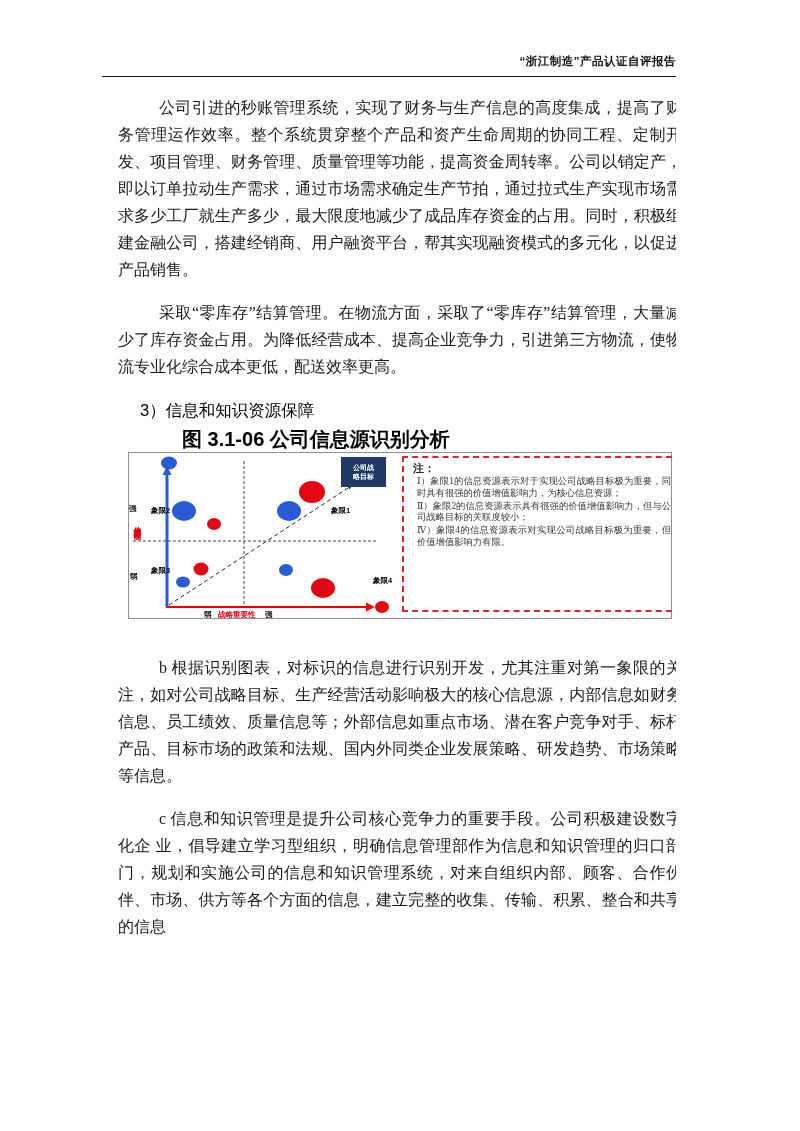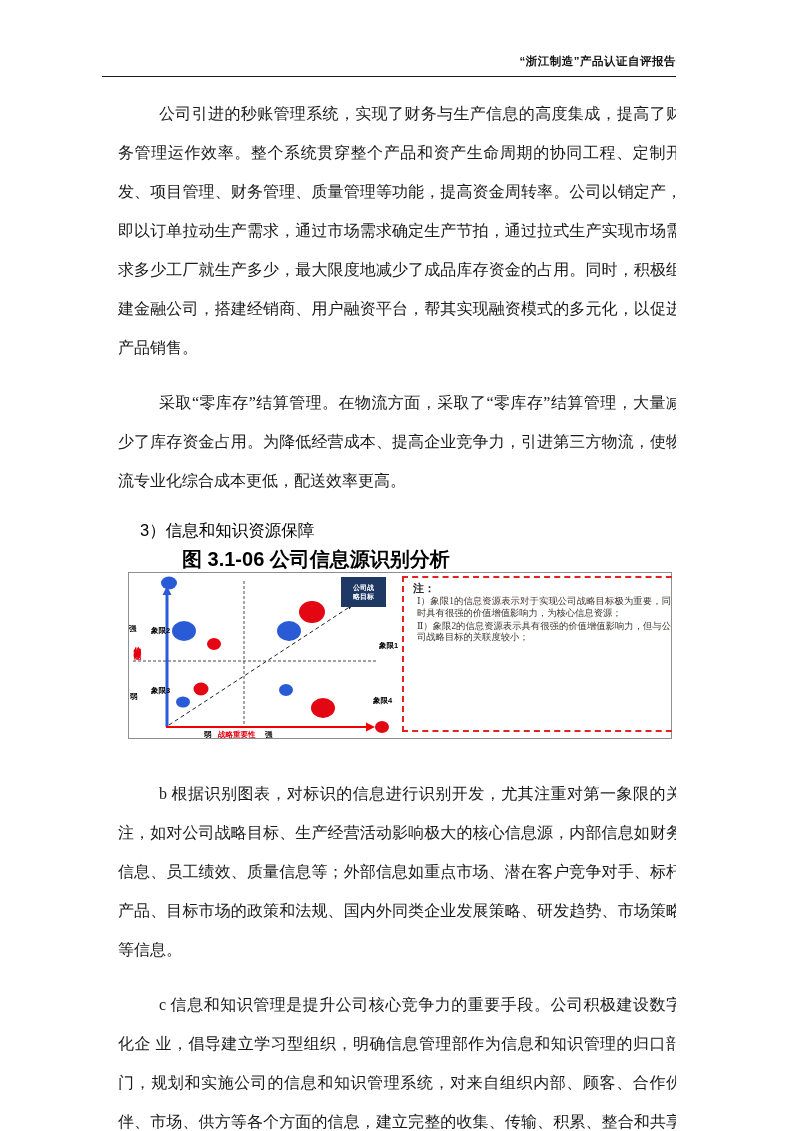--- a/index.html
+++ b/index.html
@@ -23,21 +23,21 @@
     font-size:11.5px;
     letter-spacing:.5px;
     color:#111;
     border-bottom:1.5px solid #1a1a1a;
     padding-bottom:7px;
     padding-right:22px;
   }
   .para{
     margin:16px;
     font-size:16px;
-    line-height:39px;
+    line-height:27px;
     text-align:justify;
     text-indent:41px;
   }
   .para.first{margin-top:17px;}
   .section-heading{
     margin:14px 0 0 0;
     padding-left:38px;
     font-family:"Liberation Sans","DejaVu Sans",sans-serif;
     font-weight:normal;
     font-size:16.5px;
@@ -166,35 +166,36 @@
             <ellipse cx="72" cy="116" rx="7.5" ry="6.5" fill="#e30613"></ellipse>
             <ellipse cx="54" cy="129" rx="7" ry="5.5" fill="#2a5bd7"></ellipse>
             <ellipse cx="157" cy="117" rx="7" ry="6" fill="#2a5bd7"></ellipse>
             <ellipse cx="194" cy="135" rx="12" ry="10" fill="#e30613"></ellipse>
             <ellipse cx="253" cy="154" rx="7" ry="6" fill="#e30613"></ellipse>
           </svg>
         <div class="chart-label" style="left:0px;top:51px;">强</div>
         <div class="y-axis-title">价值增长贡献性</div>
         <div class="chart-label" style="left:1px;top:119px;">弱</div>
         <div class="chart-label" style="left:22px;top:53px;">象限2</div>
-        <div class="chart-label" style="left:202px;top:68px;margin-left:48px;">象限1</div>
+        <div class="chart-label" style="left:202px;top:53px;">象限1</div>
         <div class="chart-label" style="left:22px;top:113px;">象限3</div>
         <div class="chart-label" style="left:212px;top:123px;margin-left:32px;">象限4</div>
         <div class="chart-label" style="left:75px;top:157px;">弱</div>
         <div class="chart-label red" style="left:89px;top:157px;">战略重要性</div>
         <div class="chart-label" style="left:136px;top:157px;">强</div>
         <div class="goal-box">
           <span>公司战略目标</span>
         </div>
       </div>
 
       <div class="note-box">
         <div class="note-title">注：</div>
         <p class="note-item">Ⅰ）象限1的信息资源表示对于实现公司战略目标极为重要，同时具有很强的价值增值影响力，为核心信息资源；</p>
         <p class="note-item">Ⅱ）象限2的信息资源表示具有很强的价值增值影响力，但与公司战略目标的关联度较小；</p>
+        <p class="note-item">Ⅳ）象限4的信息资源表示对实现公司战略目标极为重要，但价值增值影响力有限。</p>
       </div>
     </div>
 
     <p class="para after-figure">b 根据识别图表，对标识的信息进行识别开发，尤其注重对第一象限的关注，如对公司战略目标、生产经营活动影响极大的核心信息源，内部信息如财务信息、员工绩效、质量信息等；外部信息如重点市场、潜在客户竞争对手、标杆产品、目标市场的政策和法规、国内外同类企业发展策略、研发趋势、市场策略等信息。</p>
     <p class="para">c 信息和知识管理是提升公司核心竞争力的重要手段。公司积极建设数字化企 业，倡导建立学习型组织，明确信息管理部作为信息和知识管理的归口部门，规划和实施公司的信息和知识管理系统，对来自组织内部、顾客、合作伙伴、市场、供方等各个方面的信息，建立完整的收集、传输、积累、整合和共享的信息</p>
 
   </div>
 </div>
 
 </body></html>

